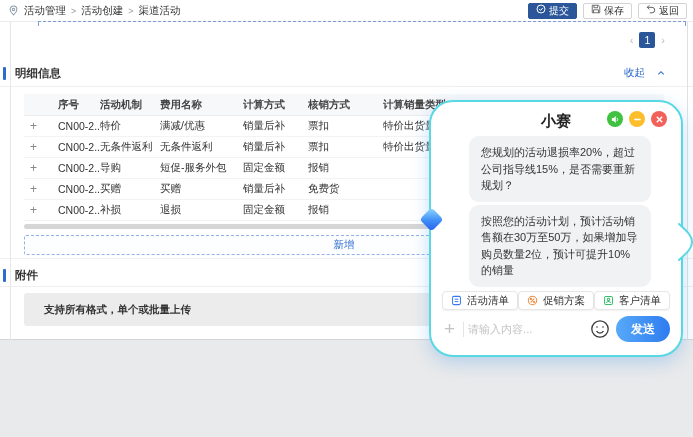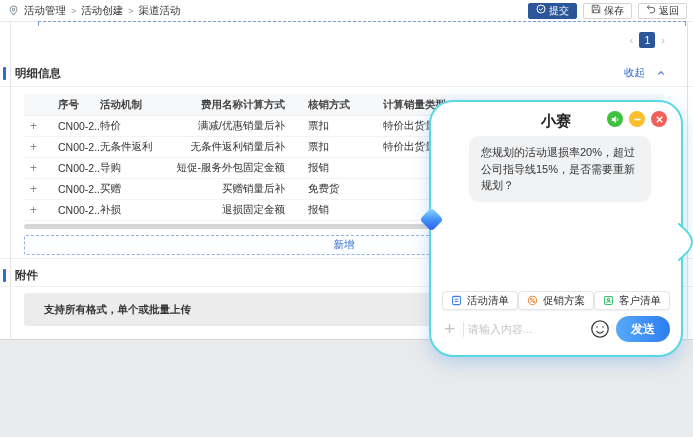--- a/index.html
+++ b/index.html
@@ -35,21 +35,21 @@
   .sec-bar  { width:3px; height:13px; background:#2f6bce; border-radius:1px; margin-left:3px; margin-right:9px; }
   .sec-title{ font-size:11.5px; font-weight:bold; color:#333; }
   .collapse { position:absolute; top:44px; right:28px; display:flex; align-items:center; gap:12px;
               color:#2f6bce; font-size:10.5px; cursor:pointer; }
   .divider { position:absolute; left:0; width:693px; height:1px; background:#efefef; }
 
   
   .table { position:absolute; top:72px; left:24px; width:640px; font-size:10.5px; color:#333; }
   .trow { display:flex; align-items:center; height:21px; border-bottom:1px solid #f3f3f3; background:#fff; }
   .thead { height:22px; background:#f7f8fa; border-bottom:1px solid #ededed; color:#444; font-weight:bold; }
-  .c0{width:34px; padding-left:6px; color:#888; font-size:12px;} .c1{width:42px;} .c2{width:60px;} .c3{width:83px;text-align:right;}
+  .c0{width:34px; padding-left:6px; color:#888; font-size:12px;} .c1{width:42px;} .c2{width:60px;} .c3{width:83px;}
   .c4{width:65px;} .c5{width:75px;} .c6{flex:1;}
   .cell{ white-space:nowrap; overflow:hidden; }
   .hscroll { height:5px; background:#d6d6d6; border-radius:3px; margin-top:3px; }
   .add-box { margin-top:6px; height:20px; border:1px dashed #93b2e6; border-radius:2px; background:#fdfeff;
              display:flex; align-items:center; justify-content:center; color:#2f6bce; font-size:10.5px; cursor:pointer; }
 
   
   .upload-box { position:absolute; top:271px; left:24px; width:644px; height:33px; background:#ececec; border-radius:3px;
                 display:flex; align-items:center; cursor:pointer; }
   .upload-box span { margin-left:20px; font-size:10.5px; font-weight:bold; color:#333; }
@@ -259,20 +259,21 @@
               <line x1="8" y1="2" x2="2" y2="8"></line>
           </svg>
         </button>
       </div>
     </div>
 
     <div class="messages">
       <div class="bubble">您规划的活动退损率20%，超过公司指导线15%，是否需要重新规划？</div>
       <div class="msg2-wrap">
         <span class="avatar"></span>
+        <div class="bubble">按照您的活动计划，预计活动销售额在30万至50万，如果增加导购员数量2位，预计可提升10%的销量</div>
       </div>
     </div>
 
     <div class="chips">
       <button class="chip">
         <svg width="11" height="11" viewBox="0 0 12 12" fill="none" stroke="#3a7af0" stroke-width="1.1">
           <rect x="1.7" y="1.5" width="8.6" height="9" rx="1.4"></rect>
             <line x1="4" y1="4.6" x2="8" y2="4.6"></line>
             <line x1="4" y1="7.2" x2="8" y2="7.2"></line>
         </svg>

